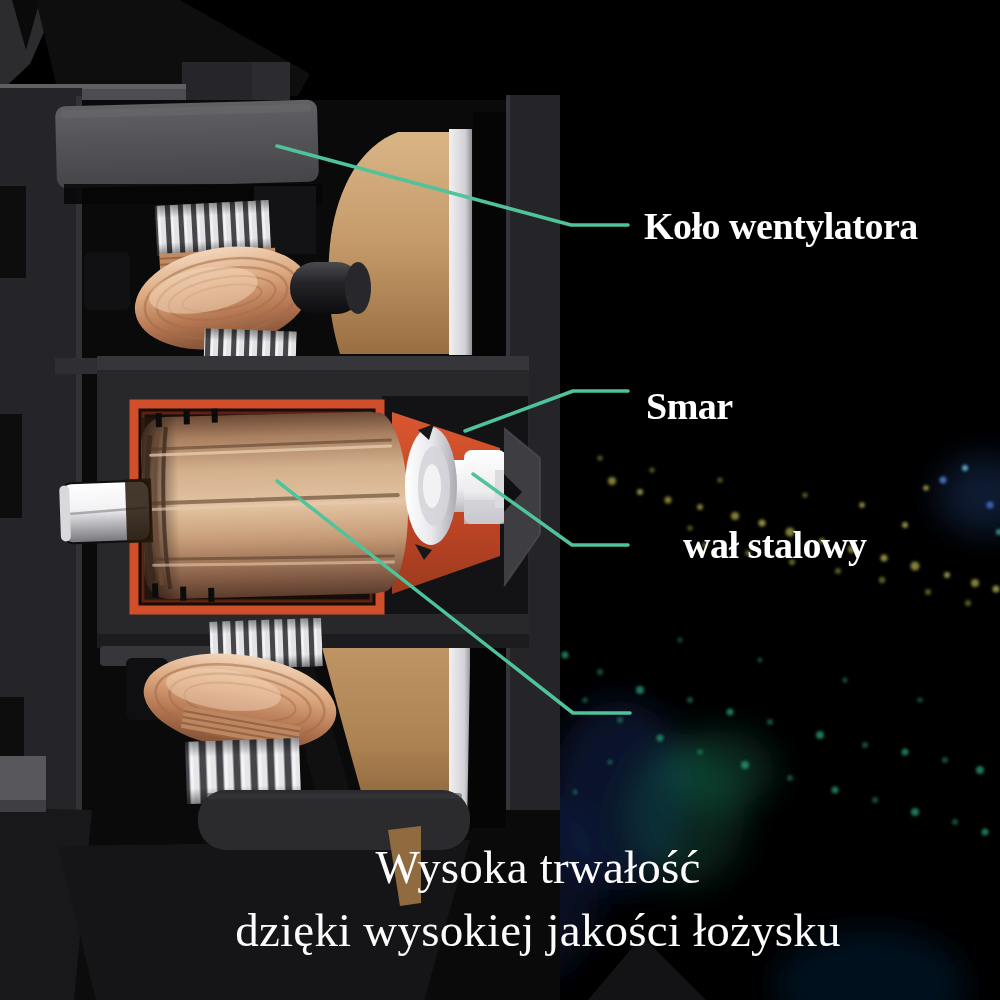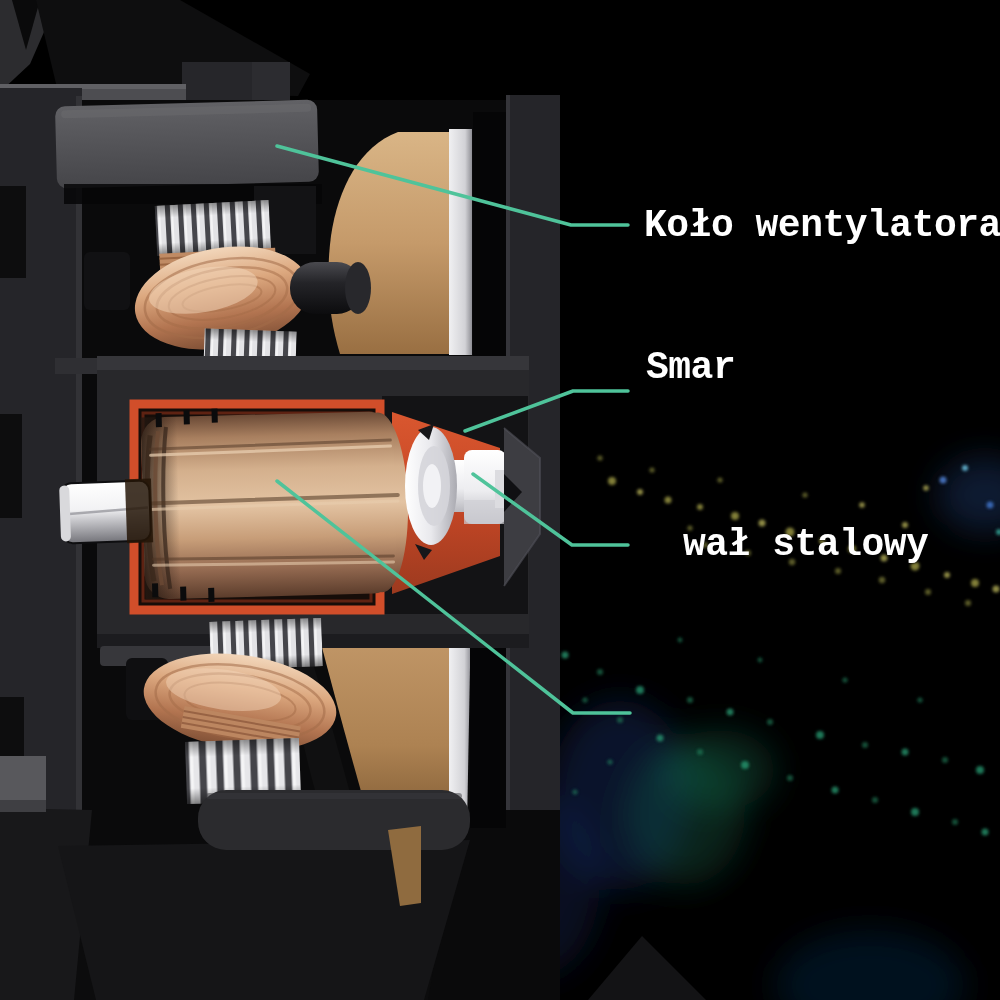--- a/index.html
+++ b/index.html
@@ -1,17 +1,17 @@
 <!DOCTYPE html>
 <html><head>
 <meta charset="utf-8">
 <style>
   html,body{margin:0;padding:0;background:#000;}
   .stage{position:relative;width:1000px;height:1000px;background:#1d4ed8;overflow:hidden;
-         font-family:Liberation Mono, monospace;}
+         font-family:Liberation Serif, serif;}
   .stage svg{position:absolute;left:0;top:0;}
   .callout{position:absolute;color:#ffffff;font-weight:700;font-size:38px;line-height:48px;
            white-space:nowrap;letter-spacing:-0.5px;text-shadow:0 1px 2px rgba(0,0,0,.6);}
   .caption{position:absolute;left:88px;top:836px;width:900px;text-align:center;color:#fcfcfc;
            font-size:47px;line-height:63px;font-weight:400;letter-spacing:.2px;}
   .caption div{white-space:nowrap;}
 </style>
 </head>
 <body>
 
@@ -351,19 +351,21 @@
 
   <g fill="none" stroke="#4fc39a" stroke-width="3.5" stroke-linecap="round" stroke-linejoin="round">
     <polyline points="277,146 571,225 628,225"></polyline>
     <polyline points="465,431 573,391 628,391"></polyline>
     <polyline points="473,474 572,545 628,545"></polyline>
     <polyline points="277,481 573,713 630,713"></polyline>
   </g>
 </svg>
 
   <div class="callout" style="left:644px;top:202px;">Koło wentylatora</div>
-  <div class="callout" style="left:646px;top:344px;">Smar</div>
+  <div class="callout" style="left:646px;top:382px;">Smar</div>
   <div class="callout" style="left:646px;top:521px;margin-left:37px;">wał stalowy</div>
 
   <div class="caption">
+    <div>Wysoka trwałość</div>
+    <div>dzięki wysokiej jakości łożysku</div>
   </div>
 
 </div>
 
 </body></html>

